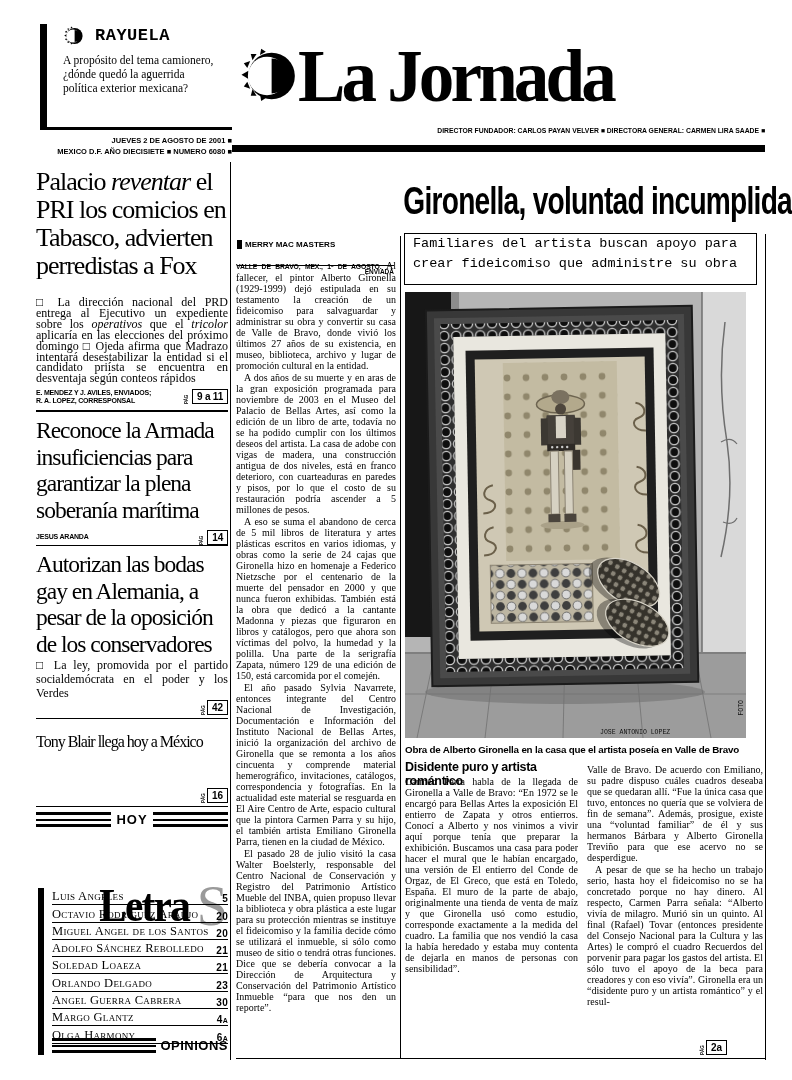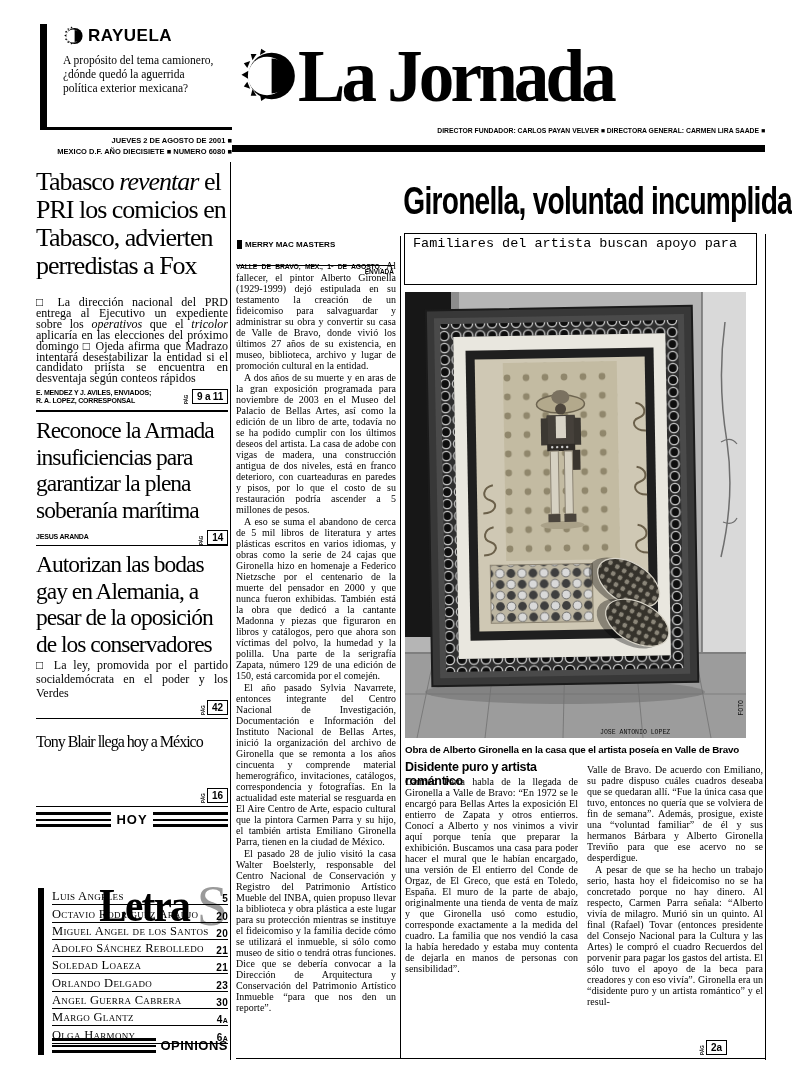--- a/index.html
+++ b/index.html
@@ -3,22 +3,22 @@
 <meta charset="utf-8">
 <style>
   html,body{margin:0;padding:0;background:#fff;}
   body{width:792px;height:1080px;position:relative;overflow:hidden;
        font-family:"Liberation Serif","DejaVu Serif",serif;color:#000;}
   .abs{position:absolute;}
 
   
   .rayuela{left:40px;top:24px;width:192px;height:106px;border-left:7px solid #000;
            border-bottom:3px solid #000;box-sizing:border-box;padding:2px 0 0 16px;}
-  .rayuela-head{display:flex;align-items:flex-end;gap:5px;
-                font-family:Liberation Sans, sans-serif;font-weight:bold;font-size:17px;letter-spacing:.5px;}
+  .rayuela-head{display:flex;align-items:flex-start;gap:12px;
+                font-family:Liberation Mono, monospace;font-weight:bold;font-size:17px;letter-spacing:.5px;}
   .rayuela-text{margin-top:7px;width:152px;font-size:11.5px;line-height:1.22;}
   .dateblock{left:20px;top:136px;width:212px;text-align:right;
              font-family:"Liberation Sans","DejaVu Sans",sans-serif;font-weight:bold;font-size:7.5px;line-height:1.45;}
   .masthead{left:238px;top:24px;width:527px;height:104px;display:flex;align-items:center;}
   .masthead-title{font-weight:bold;font-size:74px;letter-spacing:-4px;line-height:1;
                   transform:scaleX(.96);transform-origin:left center;white-space:nowrap;}
   .directors{left:238px;top:127px;width:527px;text-align:right;
              font-family:"Liberation Sans","DejaVu Sans",sans-serif;font-weight:bold;font-size:6.8px;}
   .mastrule{left:232px;top:145px;width:533px;height:7px;background:#000;}
 
@@ -126,21 +126,21 @@
 </div>
 <div class="abs directors">DIRECTOR FUNDADOR: CARLOS PAYAN VELVER ■ DIRECTORA GENERAL: CARMEN LIRA SAADE ■</div>
 <div class="abs mastrule"></div>
 
 <div class="abs vrule" style="left:230px;top:162px;height:898px"></div>
 <div class="abs vrule" style="left:400px;top:236px;height:822px"></div>
 <div class="abs vrule" style="left:765px;top:234px;height:826px"></div>
 <div class="abs hrule" style="left:236px;top:1058px;width:530px"></div>
 
 <div class="abs sb-headline" style="top:168px;font-size:26px;line-height:28px">
-  <span>Tabasco </span><em>reventar</em><span> el PRI los comicios en Tabasco, advierten perredistas a Fox</span>
+  <span>Palacio </span><em>reventar</em><span> el PRI los comicios en Tabasco, advierten perredistas a Fox</span>
 </div>
 <div class="abs sb-deck" style="top:297px">
   <span>□ La dirección nacional del PRD entrega al Ejecutivo un expediente sobre los </span><em>operativos</em><span> que el </span><em>tricolor</em><span> aplicaría en las elecciones del próximo domingo □ Ojeda afirma que Madrazo intentará desestabilizar la entidad si el candidato priísta se encuentra en desventaja según conteos rápidos</span>
 </div>
 <div class="abs sb-byline" style="top:389px">
   <span class="pagebox">
     <span class="pagebox-label">PÁG</span>
     <span class="pagebox-num">9 a 11</span>
   </span>
   <div>E. MENDEZ Y J. AVILES, ENVIADOS;</div>
@@ -237,20 +237,21 @@
 <div class="abs main-byline">
   <div class="row1">
     <span class="bullet"></span>
     <span>MERRY MAC MASTERS</span>
   </div>
   <div class="enviada">ENVIADA</div>
 </div>
 
 <div class="abs subhead-box">
   <div>Familiares del artista buscan apoyo para</div>
+  <div>crear fideicomiso que administre su obra</div>
 </div>
 
 <div class="abs photo">
   <svg width="341" height="446" viewBox="0 0 341 446">
     <defs>
       <pattern id="capsP" width="12" height="12" patternUnits="userSpaceOnUse">
         <rect width="12" height="12" fill="#2e2e2e"></rect>
         <circle cx="6" cy="6" r="4.6" fill="#0e0e0e" stroke="#c9c9c9" stroke-width="1.4"></circle>
       </pattern>
       <pattern id="dotsP" width="19" height="19" patternUnits="userSpaceOnUse">

